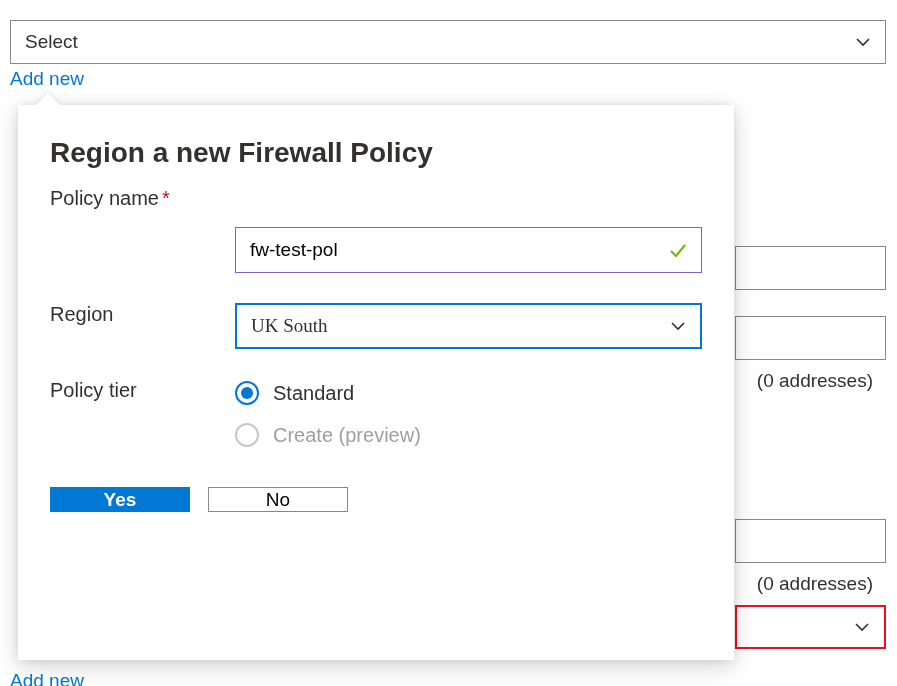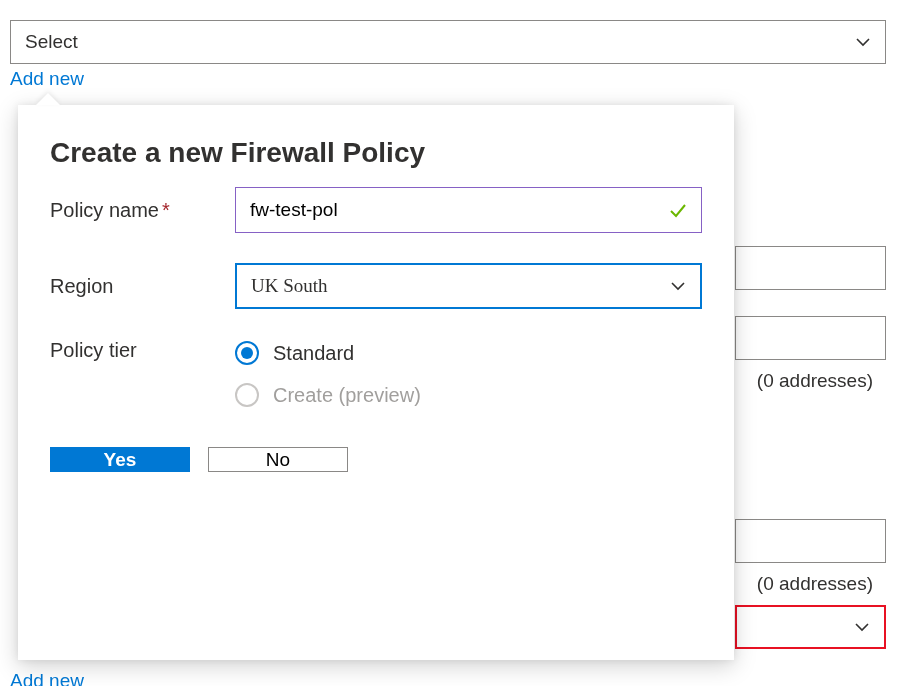--- a/index.html
+++ b/index.html
@@ -95,41 +95,40 @@
     }
     .fly-desc {
       font-size: 20px;
       color: #323130;
       line-height: 1.7;
       margin-bottom: 30px;
       max-width: 600px;
     }
     .form-row {
       display: flex;
-      align-items: center;
       margin-bottom: 30px;
     }
     .form-row.tier-row { align-items: flex-start; margin-bottom: 36px; }
     .form-label {
       width: 185px;
       font-size: 20px;
       color: #323130;
     }
     .req { color: #a4262c; margin-left: 3px; }
     .text-input {
       flex: 1;
       height: 46px;
       border: 1px solid #8661c5;
       padding: 0 46px 0 14px;
       font-size: 19px;
       font-family: inherit;
       outline: none;
       position: relative;
     }
-    .input-wrap { position: relative; flex: 1; display: flex; }
+    .input-wrap { position: relative; flex: 1; display: flex; margin-top: 40px; }
     .input-wrap .check {
       position: absolute;
       right: 14px; top: 50%; transform: translateY(-50%);
       pointer-events: none;
     }
     .select-input {
       flex: 1;
       height: 46px;
       border: 2px solid #0078d4;
       padding: 0 14px;
@@ -196,21 +195,21 @@
 <div class="bg-input b3"></div>
 <div class="bg-addr2">(0 addresses)</div>
 <div class="bg-select-err">
   <svg class="chev" viewBox="0 0 16 16">
       <polyline points="2,5 8,11 14,5"></polyline>
     </svg>
 </div>
 <div class="bg-add-new2">Add new</div>
 
 <div class="flyout">
-  <div class="fly-title">Create a new Firewall Policy</div>
+  <div class="fly-title">Region a new Firewall Policy</div>
 
   <div class="form-row">
     <div class="form-label">
       <span>Policy name</span><span class="req">*</span>
     </div>
     <div class="input-wrap">
       <input class="text-input" type="text" value="fw-test-pol" style="">
       <svg class="check" viewBox="0 0 20 20">
           <polyline points="3,11 8,16 17,5"></polyline>
         </svg>

